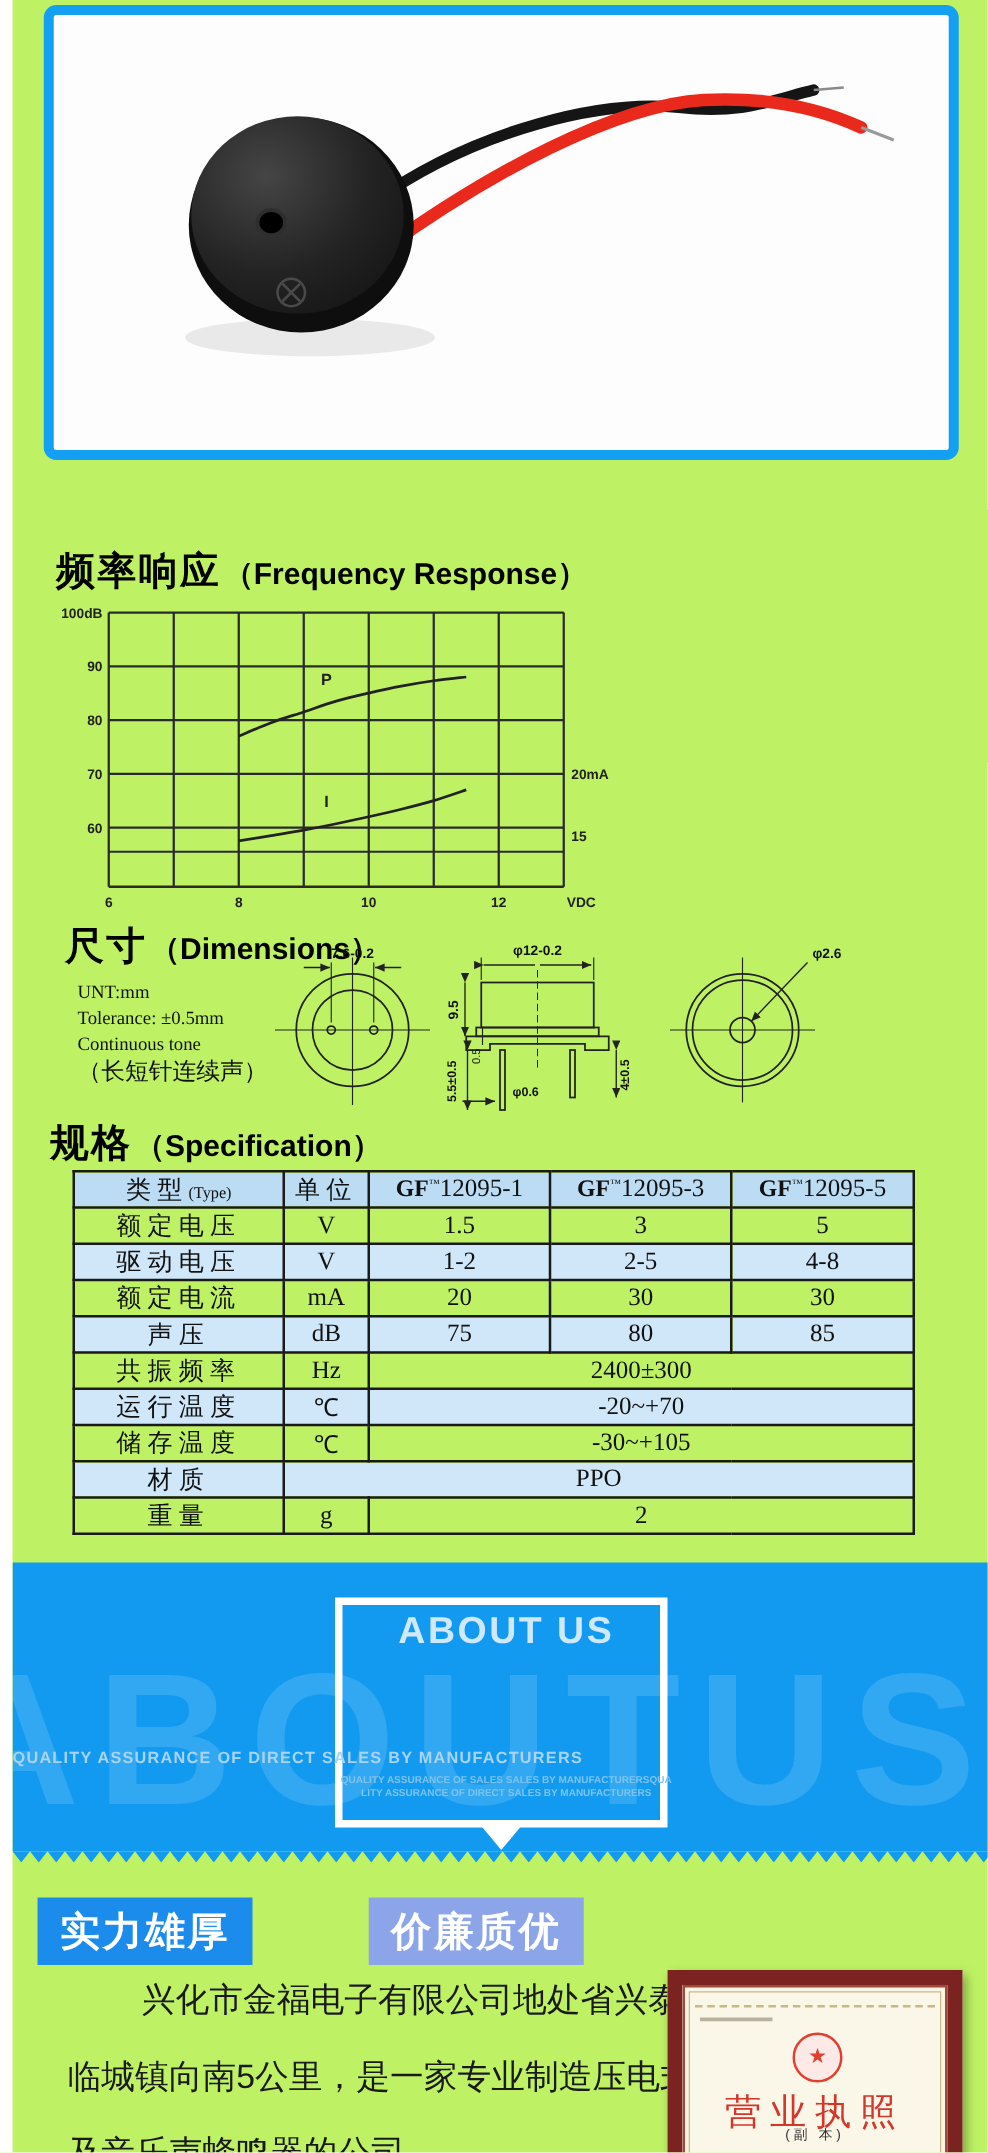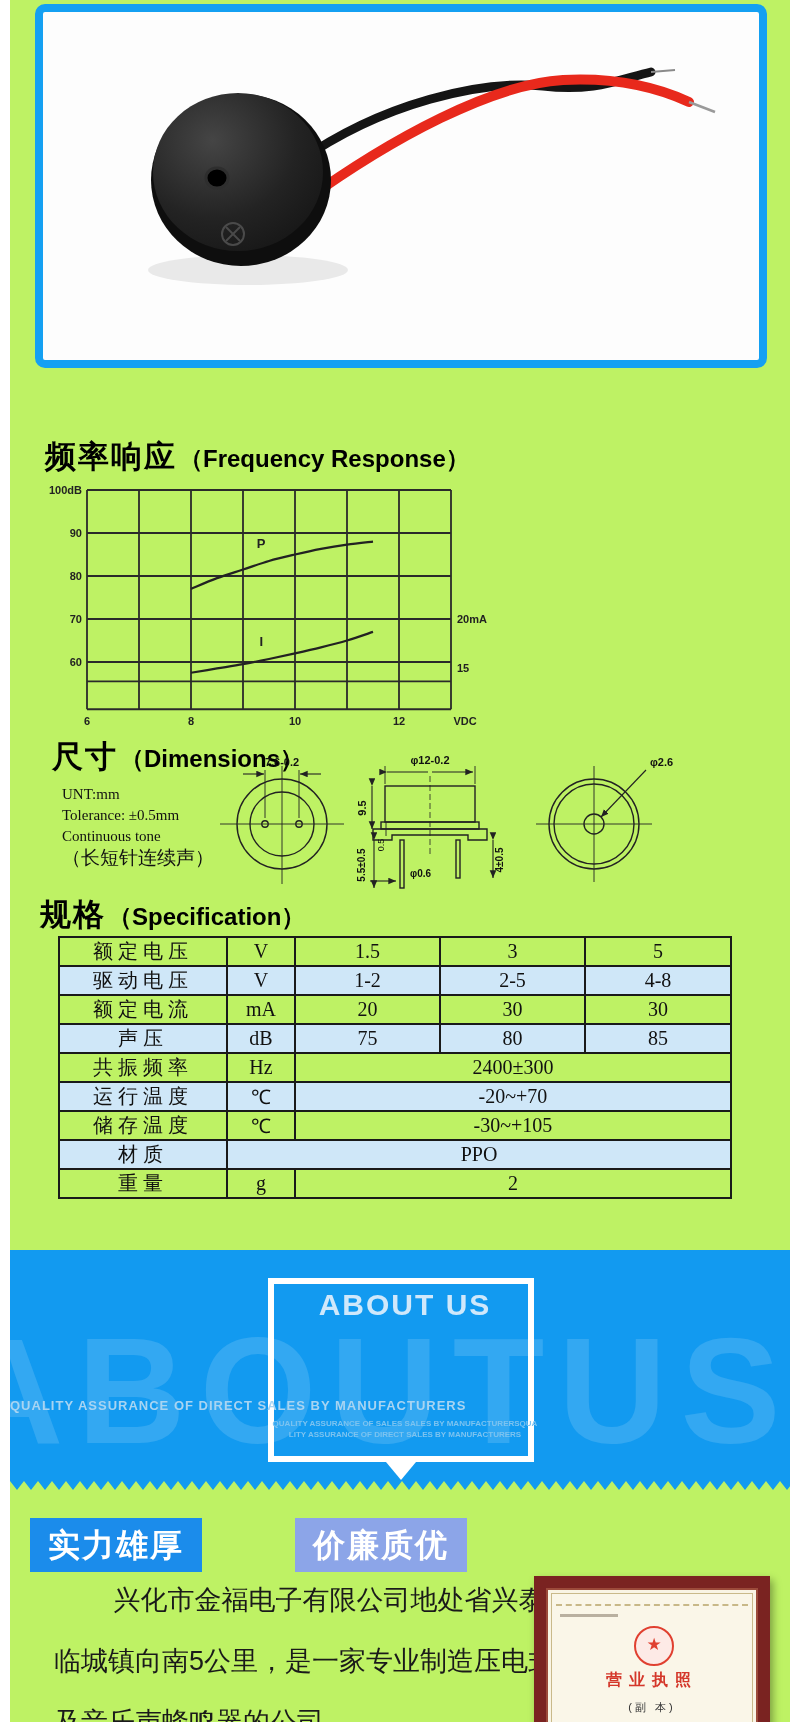--- a/index.html
+++ b/index.html
@@ -73,21 +73,21 @@
            border:12px solid #7a2321;box-shadow:inset 0 0 0 2px #9c4a3a,3px 4px 8px rgba(0,0,0,0.35);
            background:#f9f4e4;box-sizing:border-box;}
   .license .paper{position:absolute;left:5px;top:5px;right:5px;bottom:0;
                   border:1px solid #c9b98a;background:#faf6e8;}
   .license .deco{position:absolute;left:4px;top:10px;right:4px;height:0;border-top:2px dashed #c8b888;}
   .license .serial{position:absolute;left:8px;top:20px;width:58px;height:3px;background:#b9b0a0;}
   .license .emblem{position:absolute;left:50%;top:32px;margin-left:-18px;width:36px;height:36px;
                    border-radius:50%;border:2px solid #e04030;background:#fdeae6;
                    text-align:center;line-height:34px;font-size:17px;color:#e04030;}
   .license .ttl{position:absolute;left:0;top:76px;width:100%;text-align:center;
-                font-family:"Liberation Serif",serif;font-weight:bold;font-size:16px;
+                font-family:"Liberation Serif",serif;font-weight:normal;font-size:29px;
                 color:#d4372a;letter-spacing:7px;}
   .license .sub{position:absolute;left:0;top:106px;width:100%;text-align:center;
                 font-size:11px;color:#333;letter-spacing:3px;}
 </style>
 </head>
 <body>
 
 <div class="page">
 
   <div class="photo-frame">
@@ -227,20 +227,27 @@
 
   <table class="spec-table">
     <colgroup>
         <col style="width:168px">
         <col style="width:68px">
         <col style="width:145px">
         <col style="width:145px">
         <col style="width:146px">
       </colgroup>
     <tbody>
+        <tr class="hdr">
+      <th><span class="lbl">类型</span><span class="tiny">(Type)</span></th>
+      <th><span class="lbl">单位</span></th>
+      <th><span class="gf">GF</span><sup>™</sup><span>12095-1</span></th>
+      <th><span class="gf">GF</span><sup>™</sup><span>12095-3</span></th>
+      <th><span class="gf">GF</span><sup>™</sup><span>12095-5</span></th>
+    </tr>
     <tr>
       <td class="lbl">额定电压</td>
       <td>V</td>
       <td>1.5</td>
       <td>3</td>
       <td>5</td>
     </tr>
     <tr class="alt">
       <td class="lbl">驱动电压</td>
       <td>V</td>

